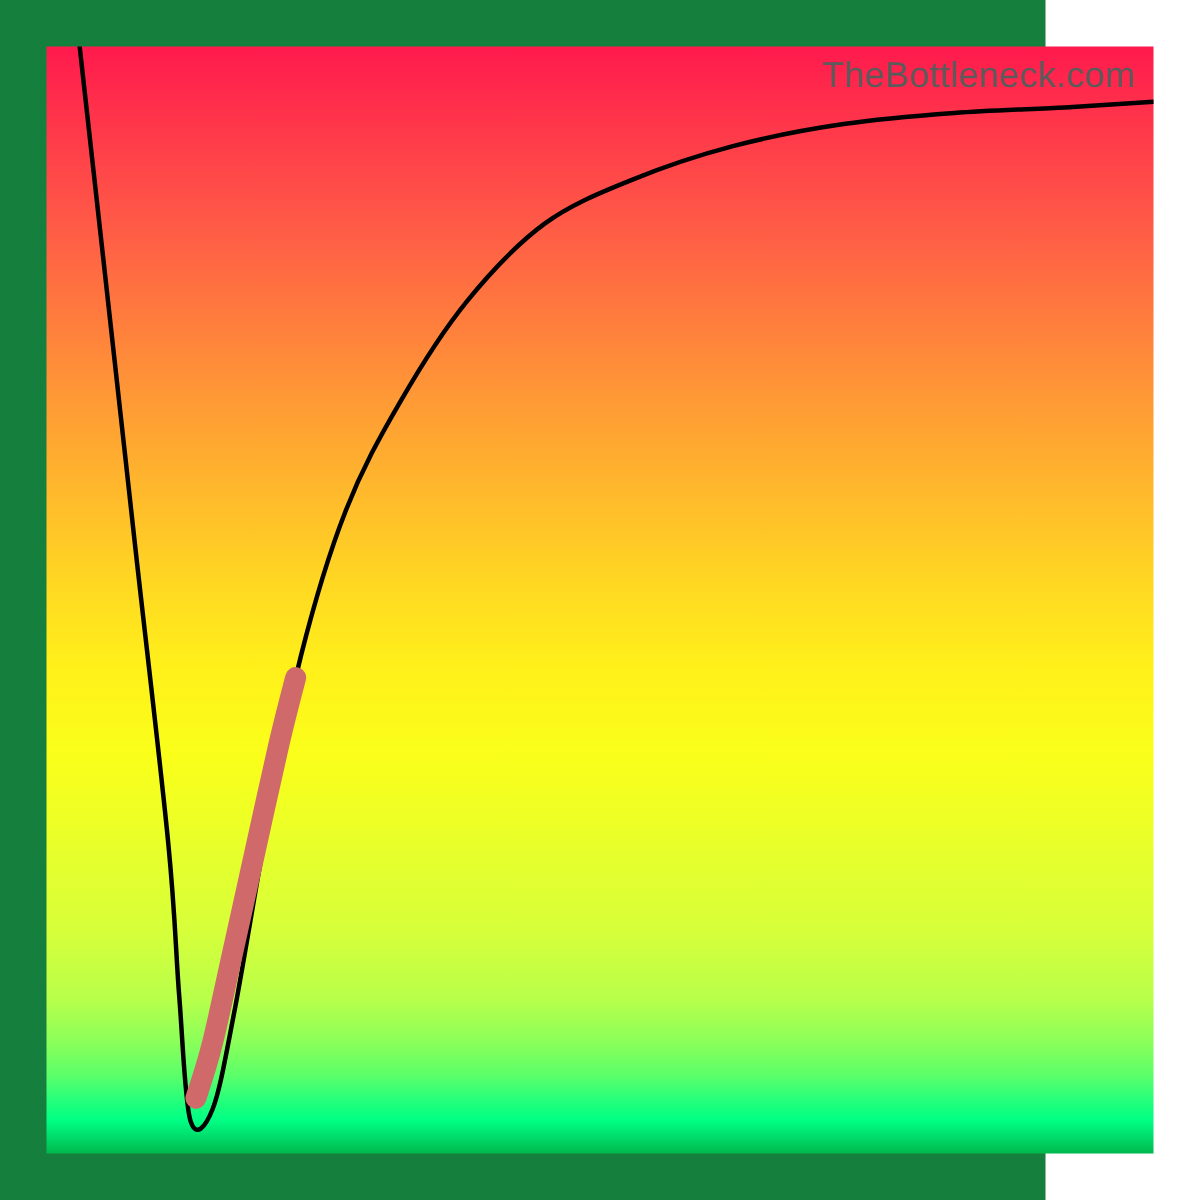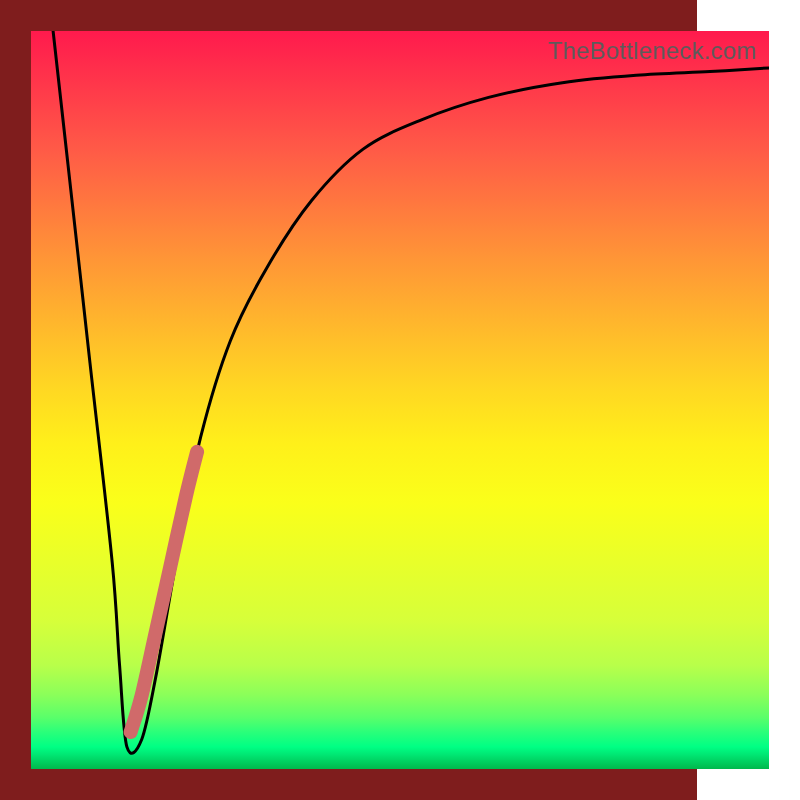--- a/index.html
+++ b/index.html
@@ -1,20 +1,20 @@
 <!DOCTYPE html>
 <html><head>
 <meta charset="utf-8">
 <style>
   * { margin: 0; padding: 0; box-sizing: border-box; }
   html, body { width: 800px; height: 800px; overflow: hidden; }
   .frame {
     width: 697px;
     height: 800px;
-    background: #7f1d1d;
+    background: #15803d;
     position: relative;
   }
   .plot-area {
     position: absolute;
     left: 31px;
     top: 31px;
     width: 738px;
     height: 738px;
     background: linear-gradient(to bottom,
       #ff1a4d 0%,

